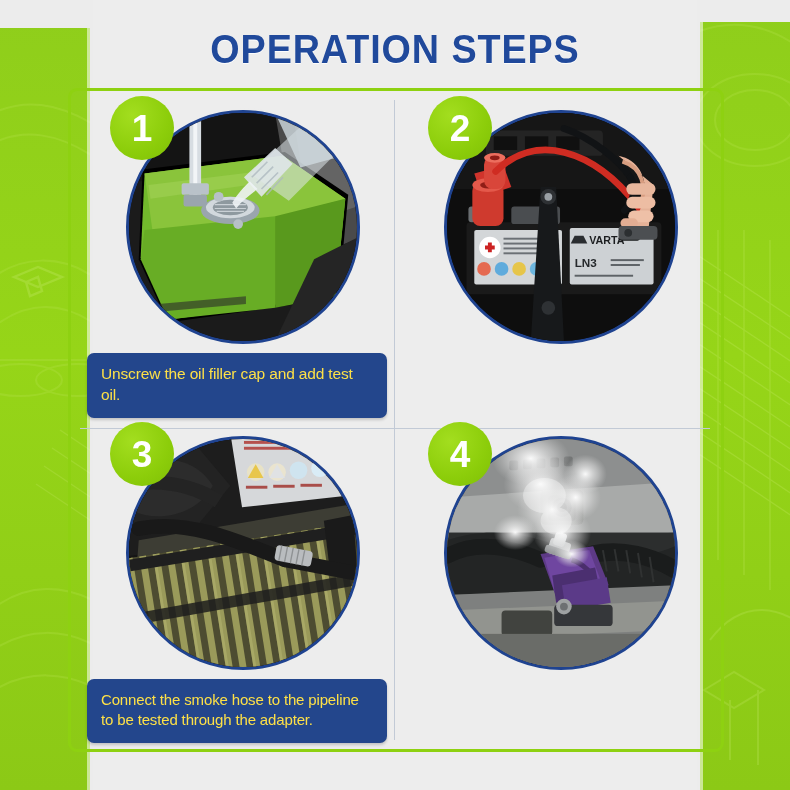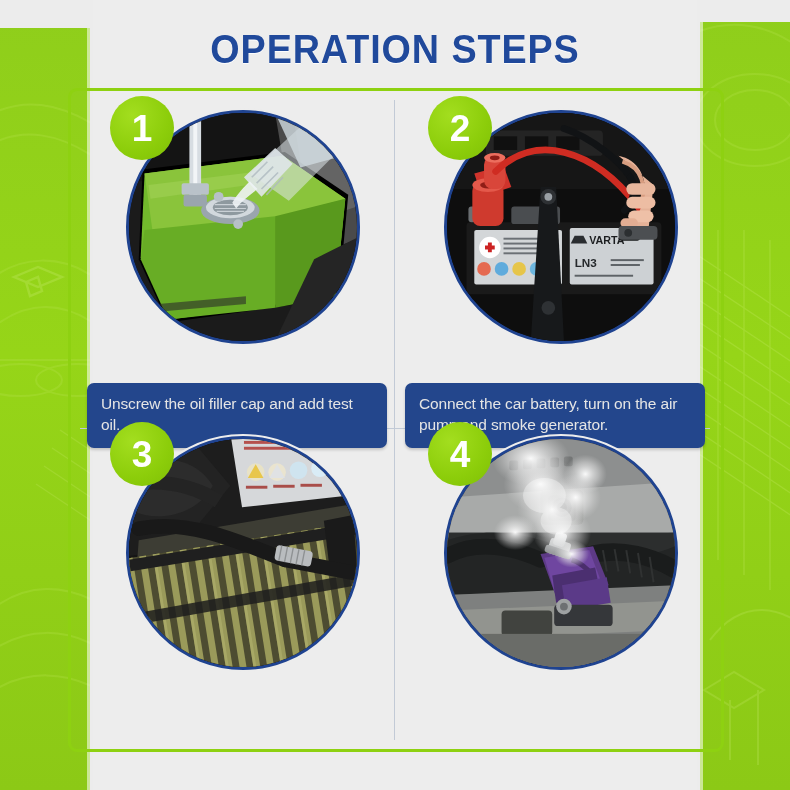--- a/index.html
+++ b/index.html
@@ -159,28 +159,27 @@
 
   
   .caption {
     position: absolute;
     left: 9px;
     top: 249px;
     width: 300px;
     min-height: 46px;
     background: #23468c;
     border-radius: 7px;
-    color: #e5e5e5;
+    color: #fde047;
     font-size: 15.5px;
     line-height: 1.35;
     padding: 11px 12px 12px 14px;
     box-sizing: border-box;
     box-shadow: 0 2px 3px rgba(0,0,0,.18);
     letter-spacing: -0.15px;
-    margin-top: 30px;
   }
   .step.s3 .caption, .step.s4 .caption { font-size: 15px; }
 </style>
 </head>
 <body>
 
 <div id="infographic">
 
   <div class="side-band left">
     <div class="band-art">
@@ -365,21 +364,20 @@
             <rect x="186" y="100" width="26" height="12" rx="6" fill="#eec0a7"></rect>
             <rect x="184" y="86" width="30" height="12" rx="6" fill="#edbda3"></rect>
             <rect x="184" y="72" width="30" height="12" rx="6" fill="#e8b79d"></rect>
             <rect x="178" y="108" width="18" height="10" rx="5" fill="#e3ae94"></rect>
             <rect x="176" y="116" width="40" height="14" rx="4" fill="#4c4f52"></rect>
             <circle cx="186" cy="123" r="4" fill="#2c2f31"></circle>
           </svg>
         </div>
       </div>
       <div class="badge">2</div>
-      <div class="caption">Connect the car battery, turn on the air pump and smoke generator.</div>
     </div>
 
     <div class="step s3">
       <div class="photo">
         <div class="scene">
           <svg viewBox="0 0 234 234" preserveAspectRatio="xMidYMid slice">
             <rect width="234" height="234" fill="#151515"></rect>
             <path d="M0 0 L234 0 L234 86 L0 120 Z" fill="#1d1d1d"></path>
             <path d="M104 -6 L214 -14 L226 58 L116 70 Z" fill="#d6d8da"></path>
             <g fill="#b03a34" opacity=".85">
@@ -451,20 +449,21 @@
                 <path d="M167 112 L167 128"></path>
                   <path d="M173 112 L173 128"></path>
                 <path d="M179 112 L179 128"></path>
               </g>
             </g>
             <path d="M0 40 C 40 34, 70 42, 96 58 L88 70 C 62 54, 34 48, 0 54 Z" fill="#242424"></path>
           </svg>
         </div>
       </div>
       <div class="badge">3</div>
+      <div class="caption">Connect the smoke hose to the pipeline to be tested through the adapter.</div>
     </div>
 
     <div class="step s4">
       <div class="photo">
         <div class="scene">
           <svg viewBox="0 0 234 234" preserveAspectRatio="xMidYMid slice">
             <defs>
               <radialGradient id="smokeG" cx="50%" cy="50%" r="50%">
                 <stop offset="0%" stop-color="#ffffff" stop-opacity=".95"></stop>
                 <stop offset="60%" stop-color="#e8e8e8" stop-opacity=".45"></stop>

